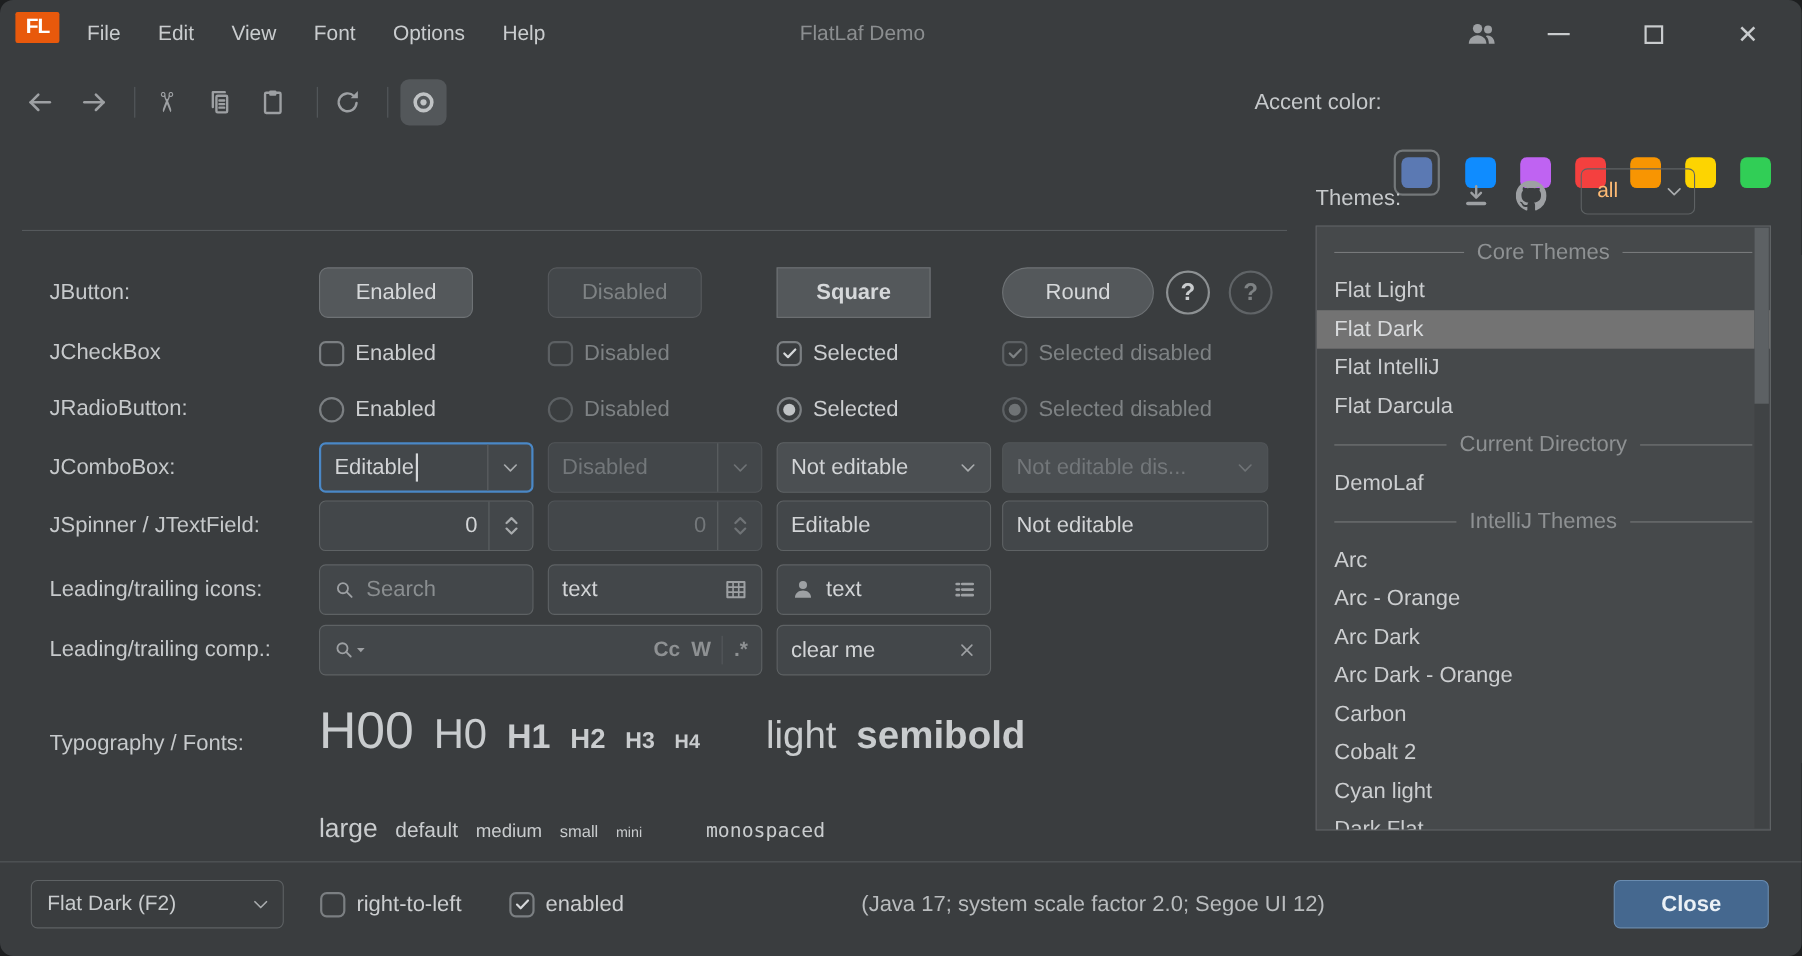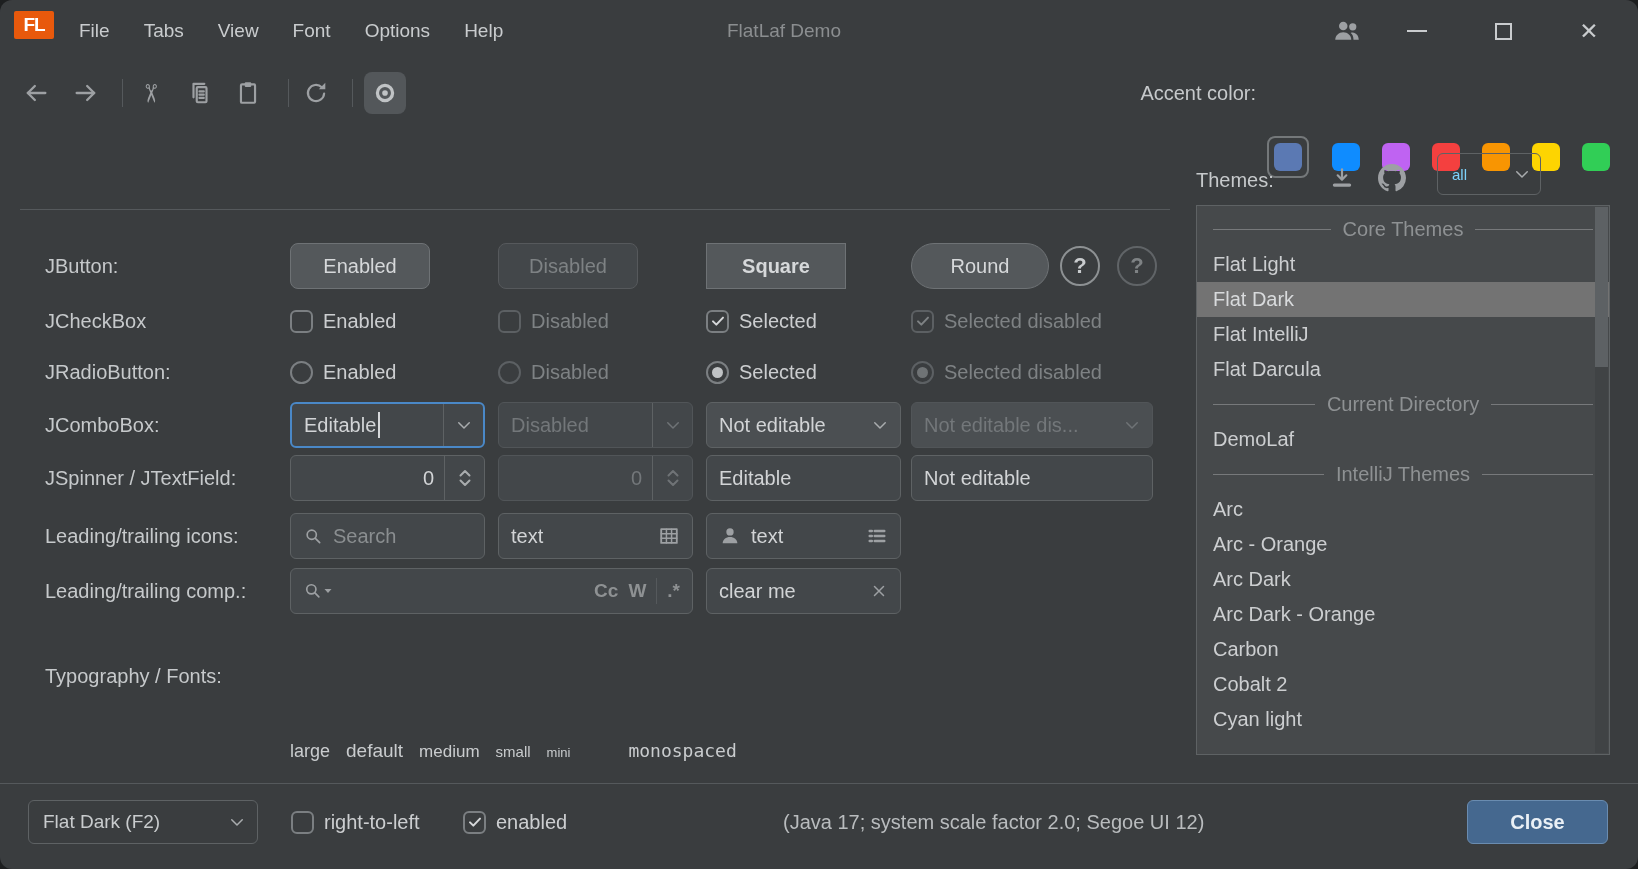--- a/index.html
+++ b/index.html
@@ -33,21 +33,21 @@
   .tabbar{position:absolute;top:150px;left:22px;height:60px;display:flex;}
   .tab{position:relative;height:100%;padding:0 22px;display:flex;align-items:center;font-size:20px;color:#c0c3c5;}
   .tab.active{color:#d6d8da;}
   .tab-underline{position:absolute;left:0;right:0;bottom:0;height:4px;}
   .tab-divider{position:absolute;top:209px;left:20px;width:1150px;height:1px;background:#55595c;}
 
   
   .themes-label{position:absolute;left:1196px;top:150px;height:60px;display:flex;align-items:center;font-size:20px;color:#c6c9cb;}
   .theme-ico{position:absolute;top:162px;width:32px;height:32px;display:flex;align-items:center;justify-content:center;}
   .theme-filter{position:absolute;left:1437px;top:153px;width:104px;height:42px;border:1px solid #5e6264;border-radius:6px;display:flex;align-items:center;}
-  .theme-filter .ctext{flex:1;padding-left:14px;font-size:15px;color:#7dd3fc;}
+  .theme-filter .ctext{flex:1;padding-left:14px;font-size:19px;color:#fdba74;}
   .theme-filter .arrow{width:36px;display:flex;justify-content:center;}
 
   
   .theme-list{position:absolute;left:1196px;top:205px;width:414px;height:550px;background:#46494b;border:1px solid #5e6264;overflow:hidden;padding-top:6px;}
   .tl-row{height:35px;display:flex;align-items:center;padding:0 16px;font-size:20px;color:#ccced0;white-space:nowrap;}
   .tl-sep{color:#8e9193;font-size:20px;gap:12px;}
   .tl-sep::before,.tl-sep::after{content:"";flex:1;border-top:1px solid #77797b;}
   .scroll-track{position:absolute;right:1px;top:1px;bottom:1px;width:13px;background:#404345;}
   .scroll-thumb{position:absolute;right:0;top:0;width:13px;height:160px;background:#5d6164;}
 
@@ -97,21 +97,21 @@
   .typo1{position:absolute;left:290px;top:636px;width:900px;display:flex;align-items:baseline;gap:18px;color:#c9ccce;white-space:nowrap;}
   .h00{font-size:47px;font-weight:normal;}
   .h0{font-size:38px;font-weight:normal;}
   .h1{font-size:31px;font-weight:bold;}
   .h2{font-size:25px;font-weight:bold;}
   .h3{font-size:21px;font-weight:bold;}
   .h4{font-size:18px;font-weight:bold;}
   .tlight{font-size:35px;font-weight:200;margin-left:42px;}
   .tsemibold{font-size:35px;font-weight:bold;}
   .typo2{position:absolute;left:290px;top:740px;width:900px;display:flex;align-items:baseline;gap:16px;color:#c9ccce;white-space:nowrap;}
-  .tlarge{font-size:18px;}
+  .tlarge{font-size:24px;}
   .tdefault{font-size:19px;}
   .tmedium{font-size:17px;}
   .tsmall{font-size:15px;}
   .tmini{font-size:13px;}
   .tmono{font-size:18px;font-family:"DejaVu Sans Mono","Liberation Mono",monospace;margin-left:42px;}
 
   
   .status-sep{position:absolute;top:783px;left:0;right:0;height:1px;background:#55595c;}
   .statusbar{position:absolute;top:800px;left:0;right:0;height:46px;}
   .laf-combo{position:absolute;left:28px;top:0;width:230px;height:44px;border:1px solid #5e6264;border-radius:6px;display:flex;align-items:center;}
@@ -131,21 +131,21 @@
 </style>
 </head>
 <body>
 
 <div class="window">
 
   <div class="titlebar">
     <div class="logo" style="background-color: rgb(232, 89, 12);">FL</div>
     <div class="menubar">
       <span class="menu-item">File</span>
-      <span class="menu-item">Tabs</span>
+      <span class="menu-item">Edit</span>
       <span class="menu-item">View</span>
       <span class="menu-item">Font</span>
       <span class="menu-item">Options</span>
       <span class="menu-item">Help</span>
     </div>
     <div class="win-title">FlatLaf Demo</div>
     <div class="tb-btn" style="left:1321px;">
       <svg width="30" height="30" viewBox="0 0 24 24">
         <circle class="ico-fill" cx="9" cy="8" r="3.4"></circle>
         <path class="ico-fill" d="M2.6 19c0-3.5 2.9-6.1 6.4-6.1s6.4 2.6 6.4 6.1z"></path>
@@ -259,20 +259,21 @@
     <div class="tl-row tl-sep">
         <span>IntelliJ Themes</span>
       </div>
     <div class="tl-row">Arc</div>
     <div class="tl-row">Arc - Orange</div>
     <div class="tl-row">Arc Dark</div>
     <div class="tl-row">Arc Dark - Orange</div>
     <div class="tl-row">Carbon</div>
     <div class="tl-row">Cobalt 2</div>
     <div class="tl-row">Cyan light</div>
+    <div class="tl-row">Dark Flat</div>
     <div class="scroll-track">
         <div class="scroll-thumb"></div>
       </div>
   </div>
 
   <div class="crow" style="top:243px;height:46px;">
     <span class="rlabel">JButton:</span>
     <div class="cell c1">
         <div class="btn">Enabled</div>
       </div>
@@ -489,20 +490,30 @@
         <span>clear me</span>
         <span class="spacer"></span>
         <svg width="18" height="18" viewBox="0 0 24 24">
             <path class="ico-stroke" d="M6 6l12 12M18 6L6 18"></path>
           </svg>
       </div>
     </div>
   </div>
 
   <span class="rlabel" style="position:absolute;left:45px;top:676px;transform:translateY(-50%);">Typography / Fonts:</span>
+  <div class="typo1">
+    <span class="h00">H00</span>
+    <span class="h0">H0</span>
+    <span class="h1">H1</span>
+    <span class="h2">H2</span>
+    <span class="h3">H3</span>
+    <span class="h4">H4</span>
+    <span class="tlight">light</span>
+    <span class="tsemibold">semibold</span>
+  </div>
   <div class="typo2">
     <span class="tlarge">large</span>
     <span class="tdefault">default</span>
     <span class="tmedium">medium</span>
     <span class="tsmall">small</span>
     <span class="tmini">mini</span>
     <span class="tmono">monospaced</span>
   </div>
 
   <div class="status-sep"></div>

